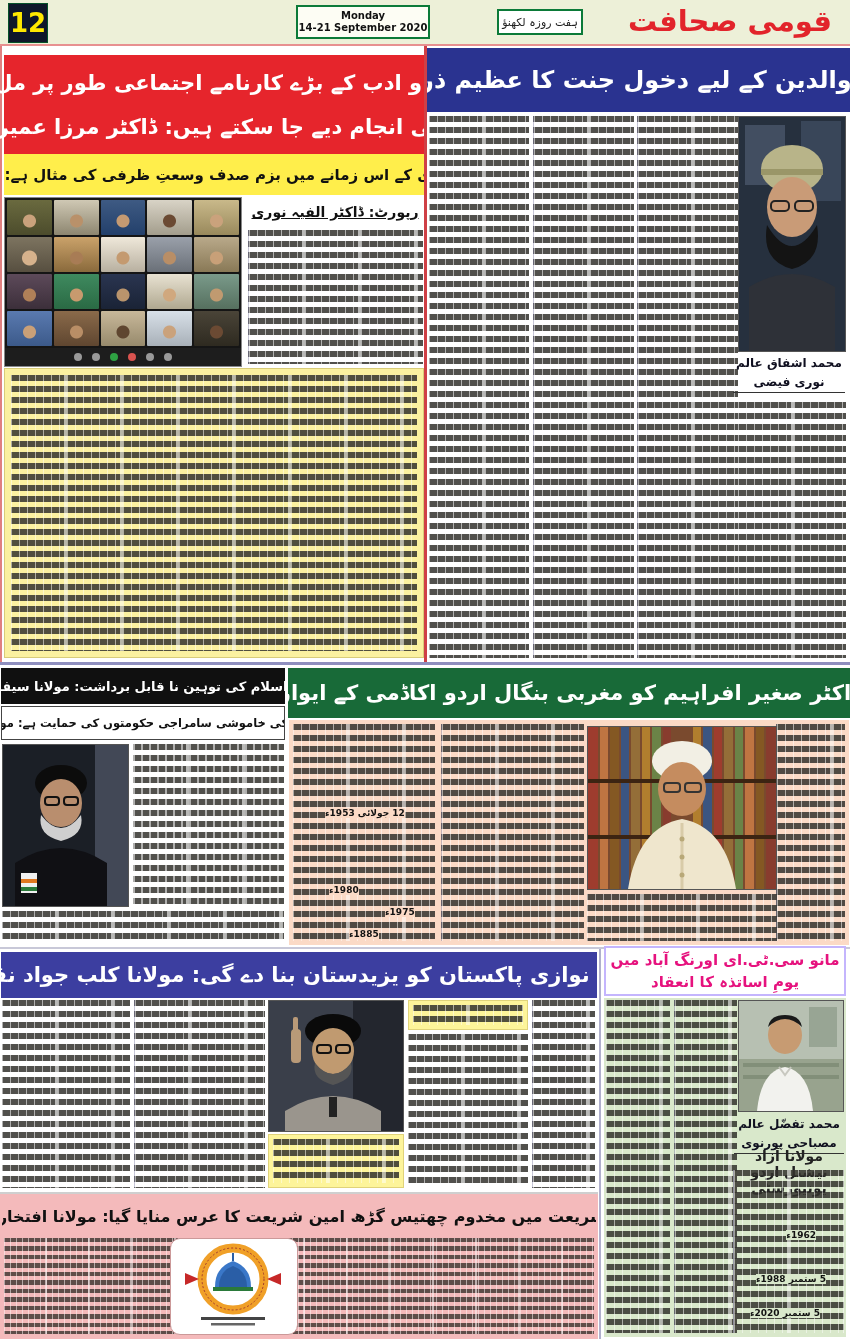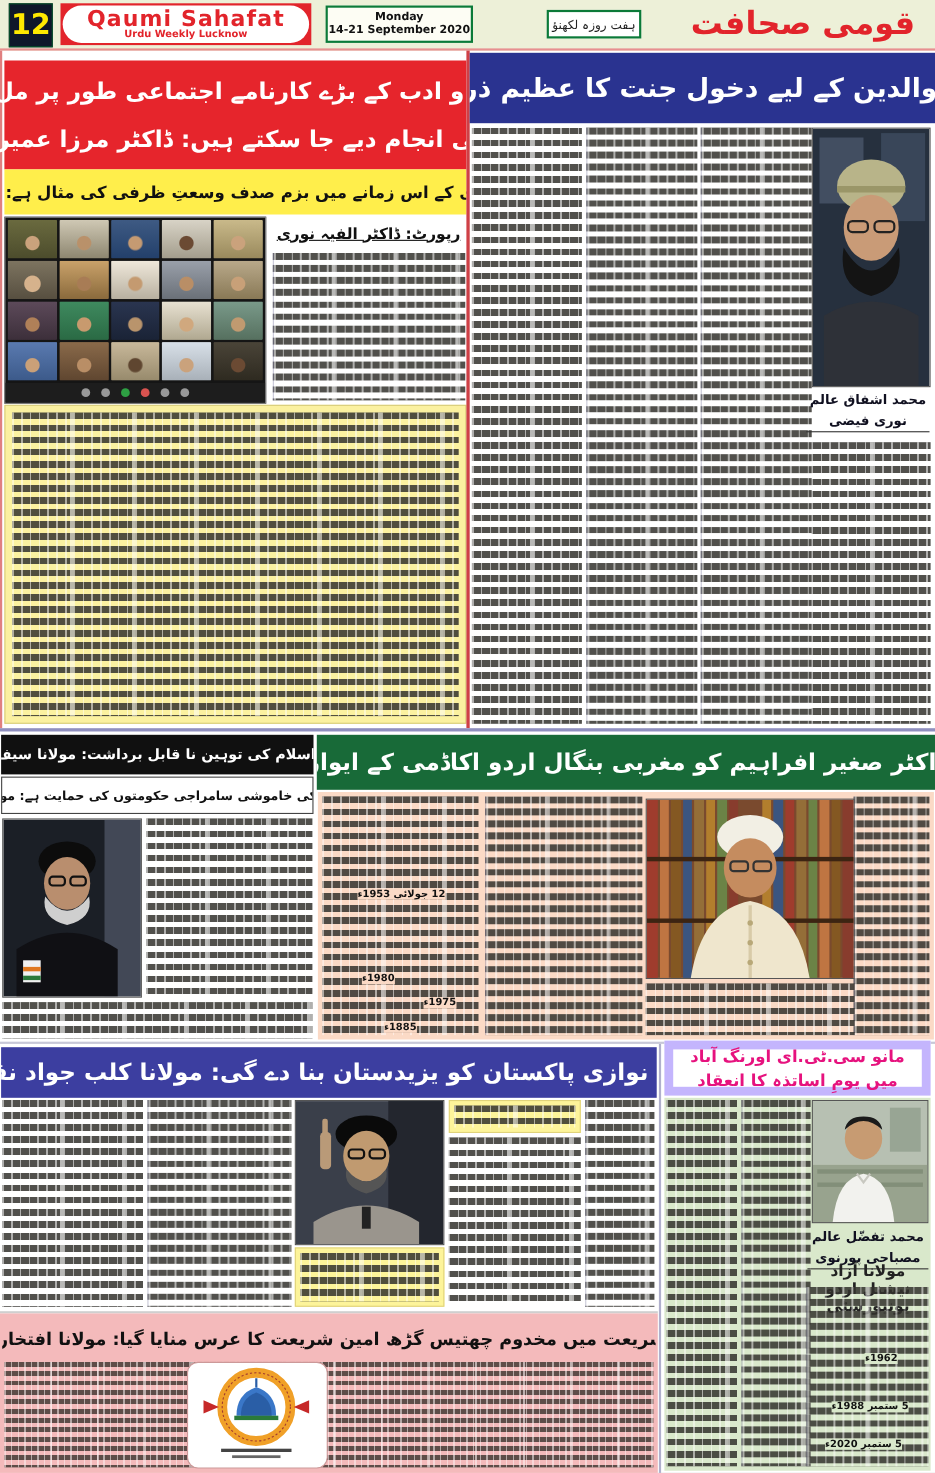--- a/index.html
+++ b/index.html
@@ -87,43 +87,37 @@
   .award-body{left:1px;top:55px;width:560px;height:225px;background:#fbdac6;}
 
   
   .art-yazid{left:0;top:949px;width:598px;height:243px;}
   .indigo-bar{left:1px;top:3px;width:596px;height:46px;background:#3c3ea0;color:#fff;font-weight:bold;font-size:21px;}
   .yz-body{left:0;top:51px;width:598px;height:192px;}
   .yhl{background:#fdf49a;border:1px solid #e0d37a;box-sizing:border-box;}
 
   
   .art-manuu{left:602px;top:944px;width:248px;height:395px;}
-  .manuu-head{left:2px;top:2px;width:242px;height:50px;background:#fff;border:8px solid #c4b5fd;box-sizing:border-box;
+  .manuu-head{left:2px;top:2px;width:242px;height:50px;background:#fff;border:2px solid #c4b5fd;box-sizing:border-box;
               color:#e6127e;font-weight:bold;font-size:15px;line-height:22px;}
   .manuu-body{left:2px;top:54px;width:242px;height:339px;background:#d9e8cb;}
   .affil{font-size:14px;color:#222;text-align:center;font-weight:bold;}
 
   
   .art-urs{left:0;top:1194px;width:598px;height:145px;background:#f4babb;}
   .urs-head{left:2px;top:3px;width:594px;height:38px;color:#111;font-weight:bold;font-size:16px;}
   .seal-box{left:170px;top:44px;width:126px;height:95px;background:#fff;border:1px solid #c99;border-radius:10px;}
 </style>
 </head>
 <body>
 
 <div class="page">
 
   <div class="abs masthead">
     <div class="abs pagenum ctr">12</div>
-    <div class="abs logo">
-      <div class="logo-pill">
-        <div class="logo-title">Qaumi Sahafat</div>
-        <div class="logo-sub">Urdu Weekly Lucknow</div>
-      </div>
-    </div>
     <div class="abs datebox">
       <div class="date1">Monday</div>
       <div class="date2">14-21  September 2020</div>
     </div>
     <div class="abs weeklybox ctr urdu">ہفت روزہ لکھنؤ</div>
     <div class="abs mast-title ctr urdu nowrap">قومی صحافت</div>
   </div>
 
   <div class="abs art-bazm">
     <div class="abs red-head urdu">

